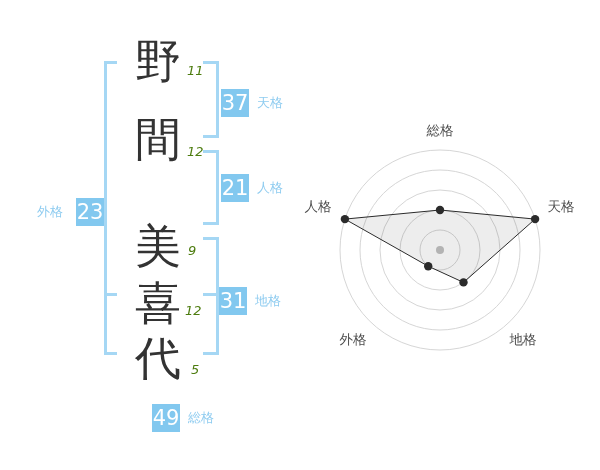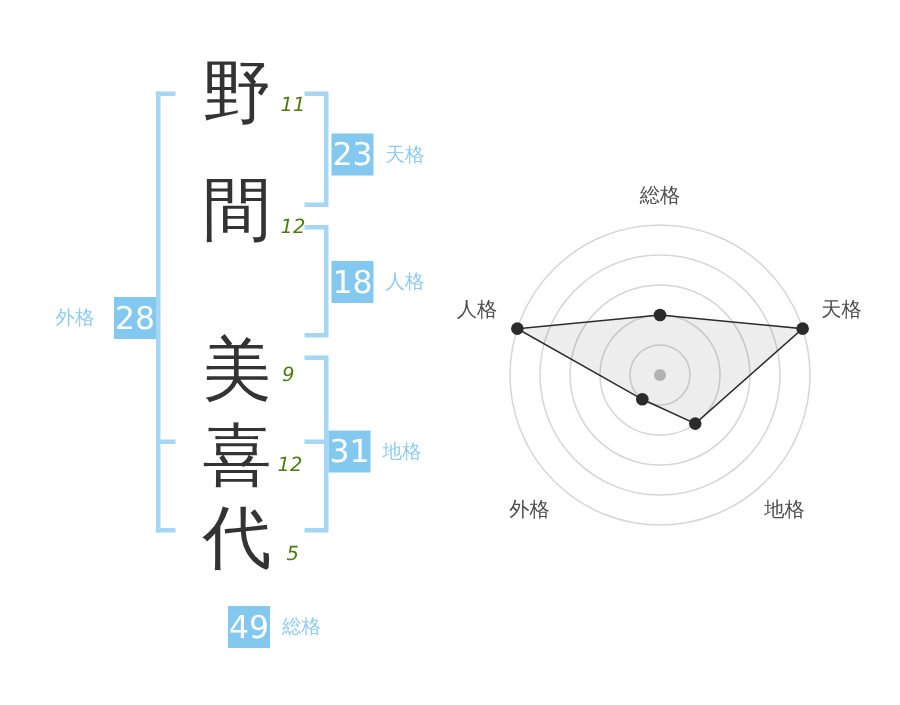--- a/index.html
+++ b/index.html
@@ -70,37 +70,37 @@
   </div>
 
   <div>
     <div class="vline" style="left:216px;top:237px;height:118px"></div>
     <div class="tick" style="left:203px;top:237px"></div>
     <div class="tick" style="left:203px;top:293px"></div>
     <div class="tick" style="left:203px;top:352px"></div>
   </div>
 
   <div class="badge-group" style="left:221px;top:89px">
-    <div class="badge">23</div>
+    <div class="badge">37</div>
     <div class="badge-label">天格</div>
   </div>
 
   <div class="badge-group" style="left:221px;top:174px">
-    <div class="badge">18</div>
+    <div class="badge">21</div>
     <div class="badge-label">人格</div>
   </div>
 
   <div class="badge-group" style="left:219px;top:287px">
     <div class="badge">31</div>
     <div class="badge-label">地格</div>
   </div>
 
   <div class="badge-group" style="left:37px;top:198px;gap:13px">
     <div class="badge-label">外格</div>
-    <div class="badge">28</div>
+    <div class="badge">23</div>
   </div>
 
   <div class="badge-group" style="left:152px;top:404px">
     <div class="badge">49</div>
     <div class="badge-label">総格</div>
   </div>
 
   <svg id="radar-svg" viewBox="0 0 600 470">
       <circle cx="440" cy="250" r="20.0" fill="none" stroke="#d6d6d6" stroke-width="1"></circle>
       <circle cx="440" cy="250" r="40.0" fill="none" stroke="#d6d6d6" stroke-width="1"></circle>

